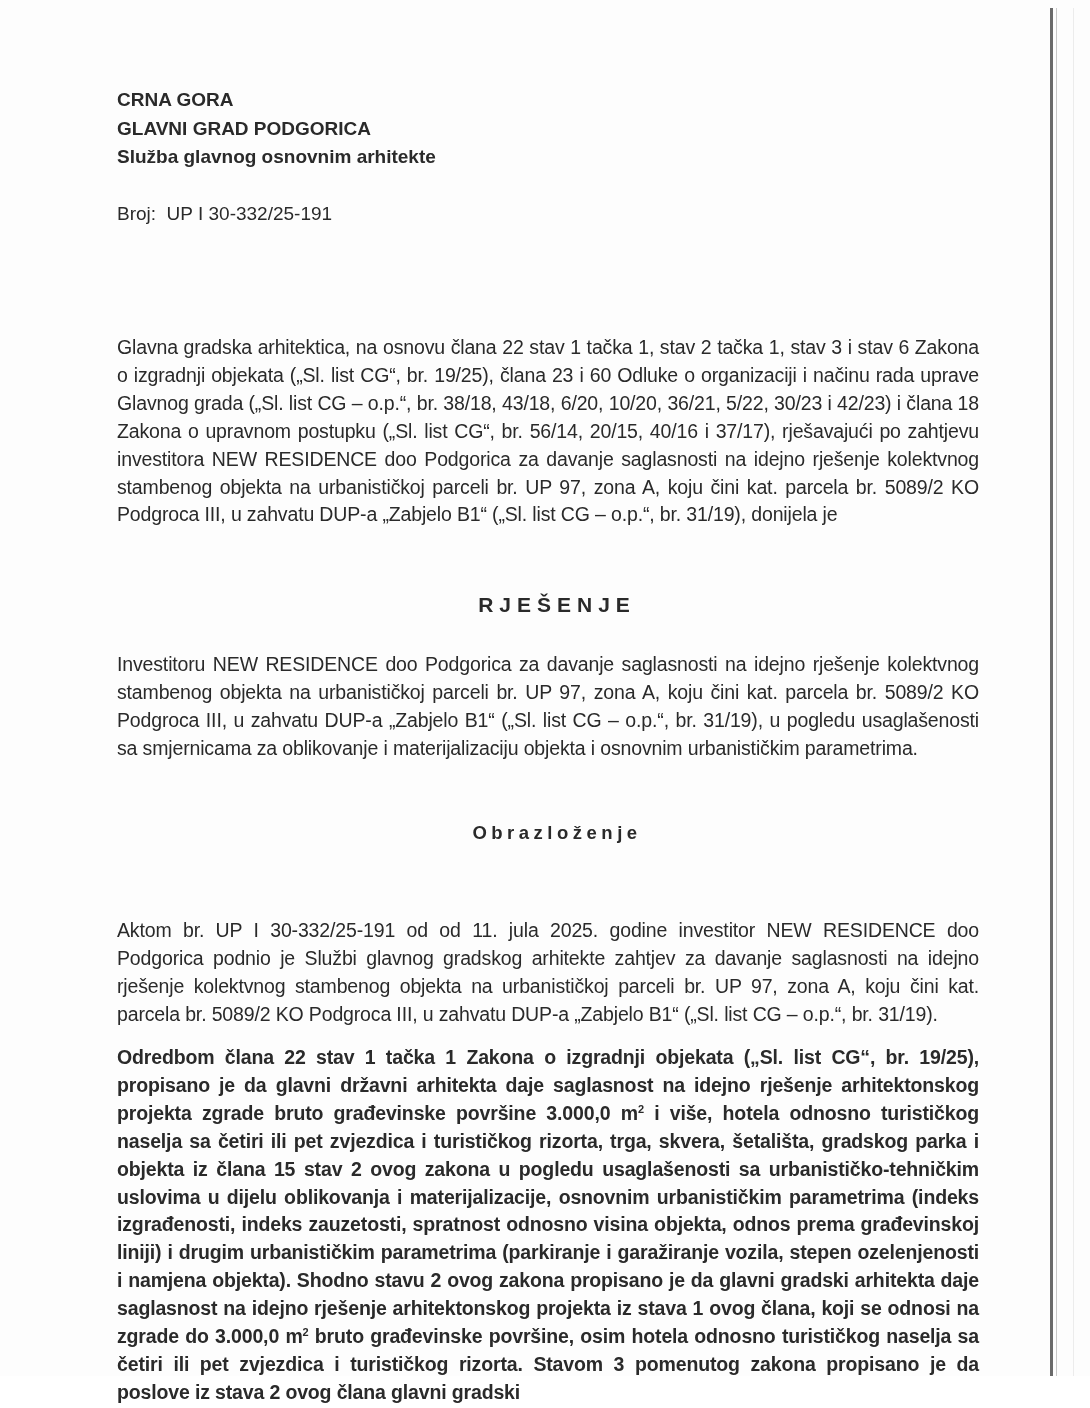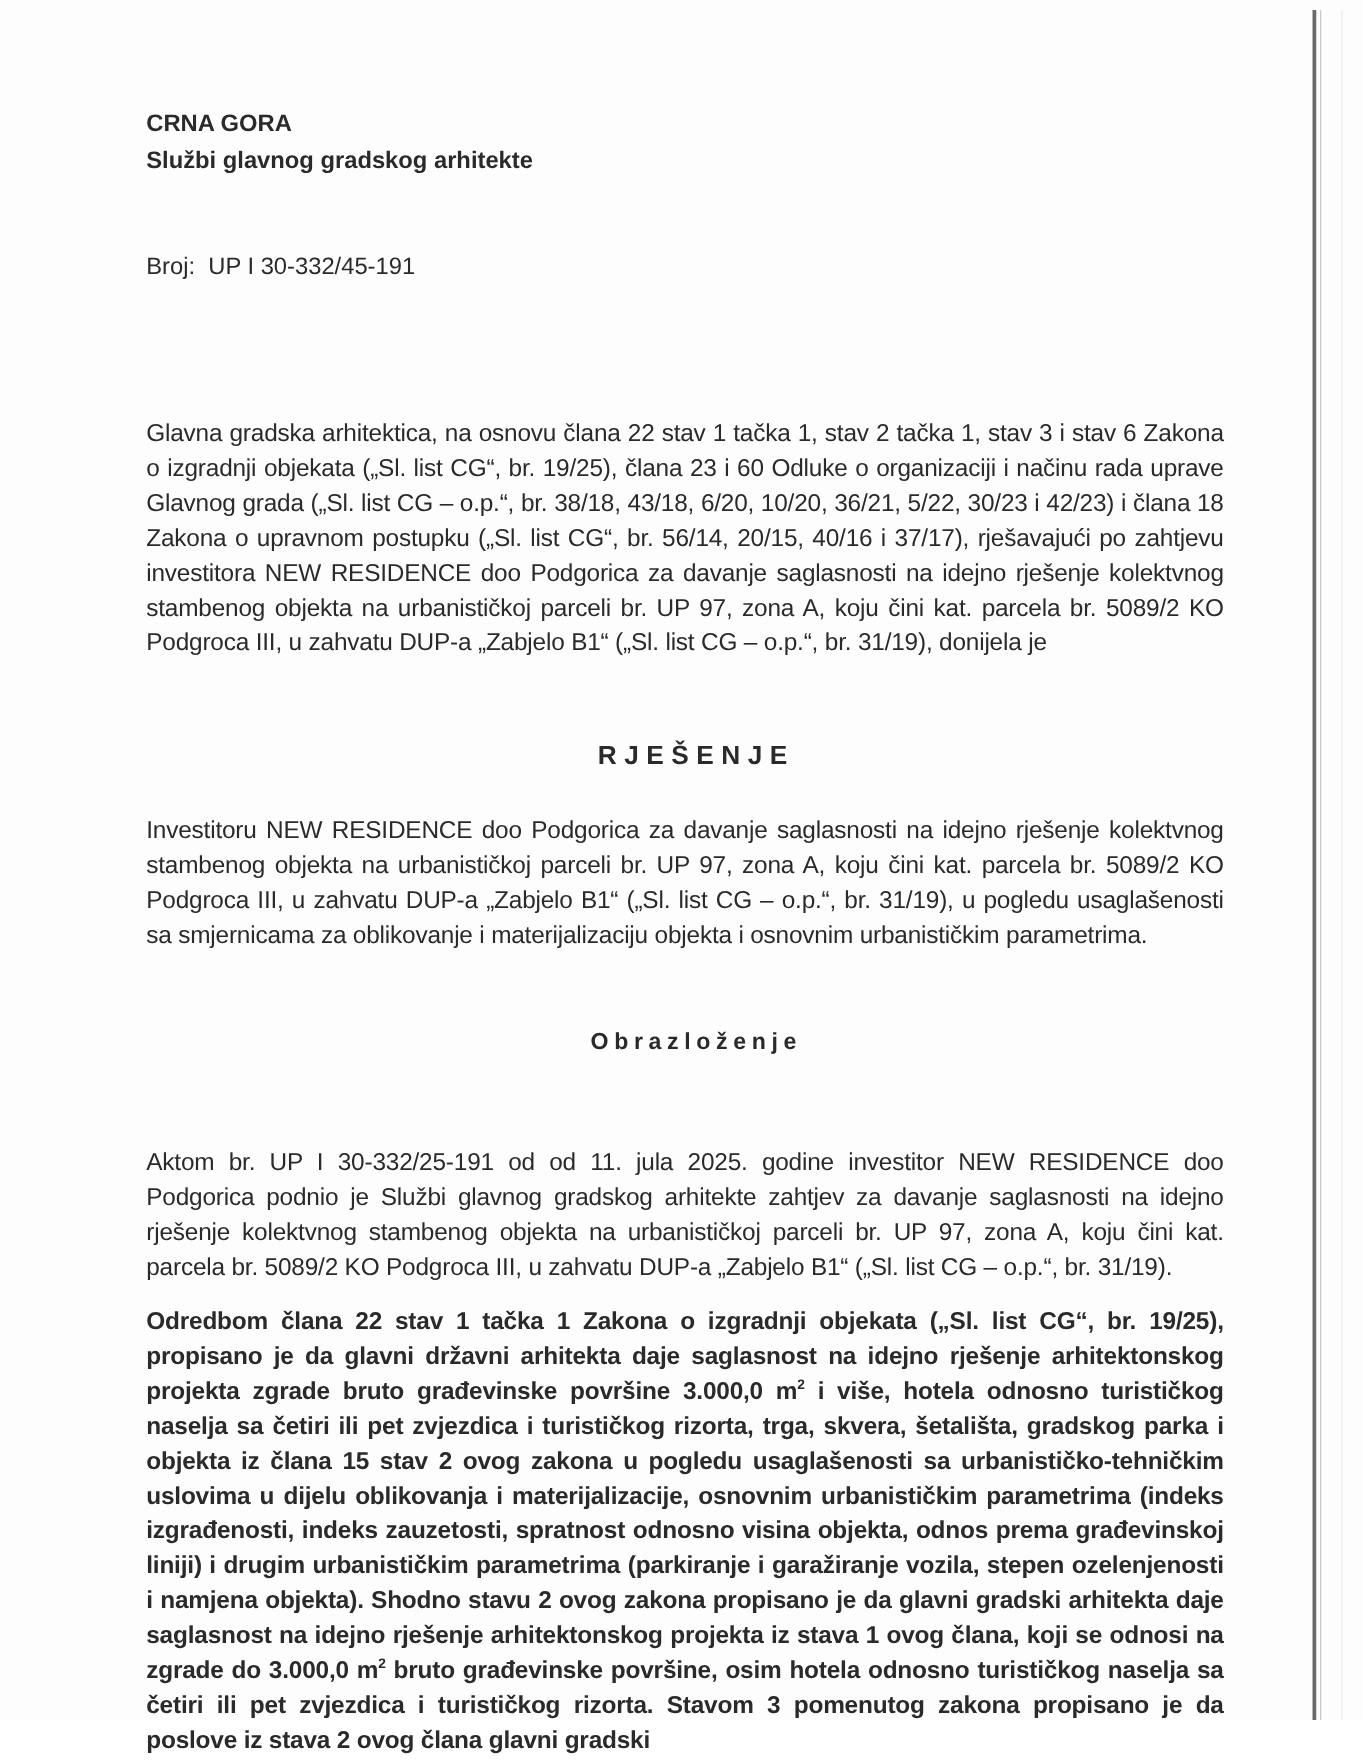--- a/index.html
+++ b/index.html
@@ -26,25 +26,26 @@
 </head>
 <body>
 
 <div class="page">
   <div class="edge-line l1"></div>
   <div class="edge-line l2"></div>
   <div class="edge-line l3"></div>
 
   <div class="header">
     <div>CRNA GORA</div>
-    <div>Službi glavnog gradskog arhitekte</div>
+    <div>GLAVNI GRAD PODGORICA</div>
+    <div>Služba glavnog osnovnim arhitekte</div>
   </div>
 
   <div class="meta">
-    <div style="white-space:pre">Broj:  UP I 30-332/45-191</div>
+    <div style="white-space:pre">Broj:  UP I 30-332/25-191</div>
   </div>
 
   <div class="para p1">Glavna gradska arhitektica, na osnovu člana 22 stav 1 tačka 1, stav 2 tačka 1, stav 3 i stav 6 Zakona o izgradnji objekata („Sl. list CG“, br. 19/25), člana 23 i 60 Odluke o organizaciji i načinu rada uprave Glavnog grada („Sl. list CG – o.p.“, br. 38/18, 43/18, 6/20, 10/20, 36/21, 5/22, 30/23 i 42/23) i člana 18 Zakona o upravnom postupku („Sl. list CG“, br. 56/14, 20/15, 40/16 i 37/17), rješavajući po zahtjevu investitora NEW RESIDENCE doo Podgorica za davanje saglasnosti na idejno rješenje kolektvnog stambenog objekta na urbanističkoj parceli br. UP 97, zona A, koju čini kat. parcela br. 5089/2 KO Podgroca III, u zahvatu DUP-a „Zabjelo B1“ („Sl. list CG – o.p.“, br. 31/19), donijela je</div>
 
   <div class="heading h-rjesenje">RJEŠENJE</div>
 
   <div class="para p2">Investitoru NEW RESIDENCE doo Podgorica za davanje saglasnosti na idejno rješenje kolektvnog stambenog objekta na urbanističkoj parceli br. UP 97, zona A, koju čini kat. parcela br. 5089/2 KO Podgroca III, u zahvatu DUP-a „Zabjelo B1“ („Sl. list CG – o.p.“, br. 31/19), u pogledu usaglašenosti sa smjernicama za oblikovanje i materijalizaciju objekta i osnovnim urbanističkim parametrima.</div>
 
   <div class="heading h-obraz">Obrazloženje</div>
 

